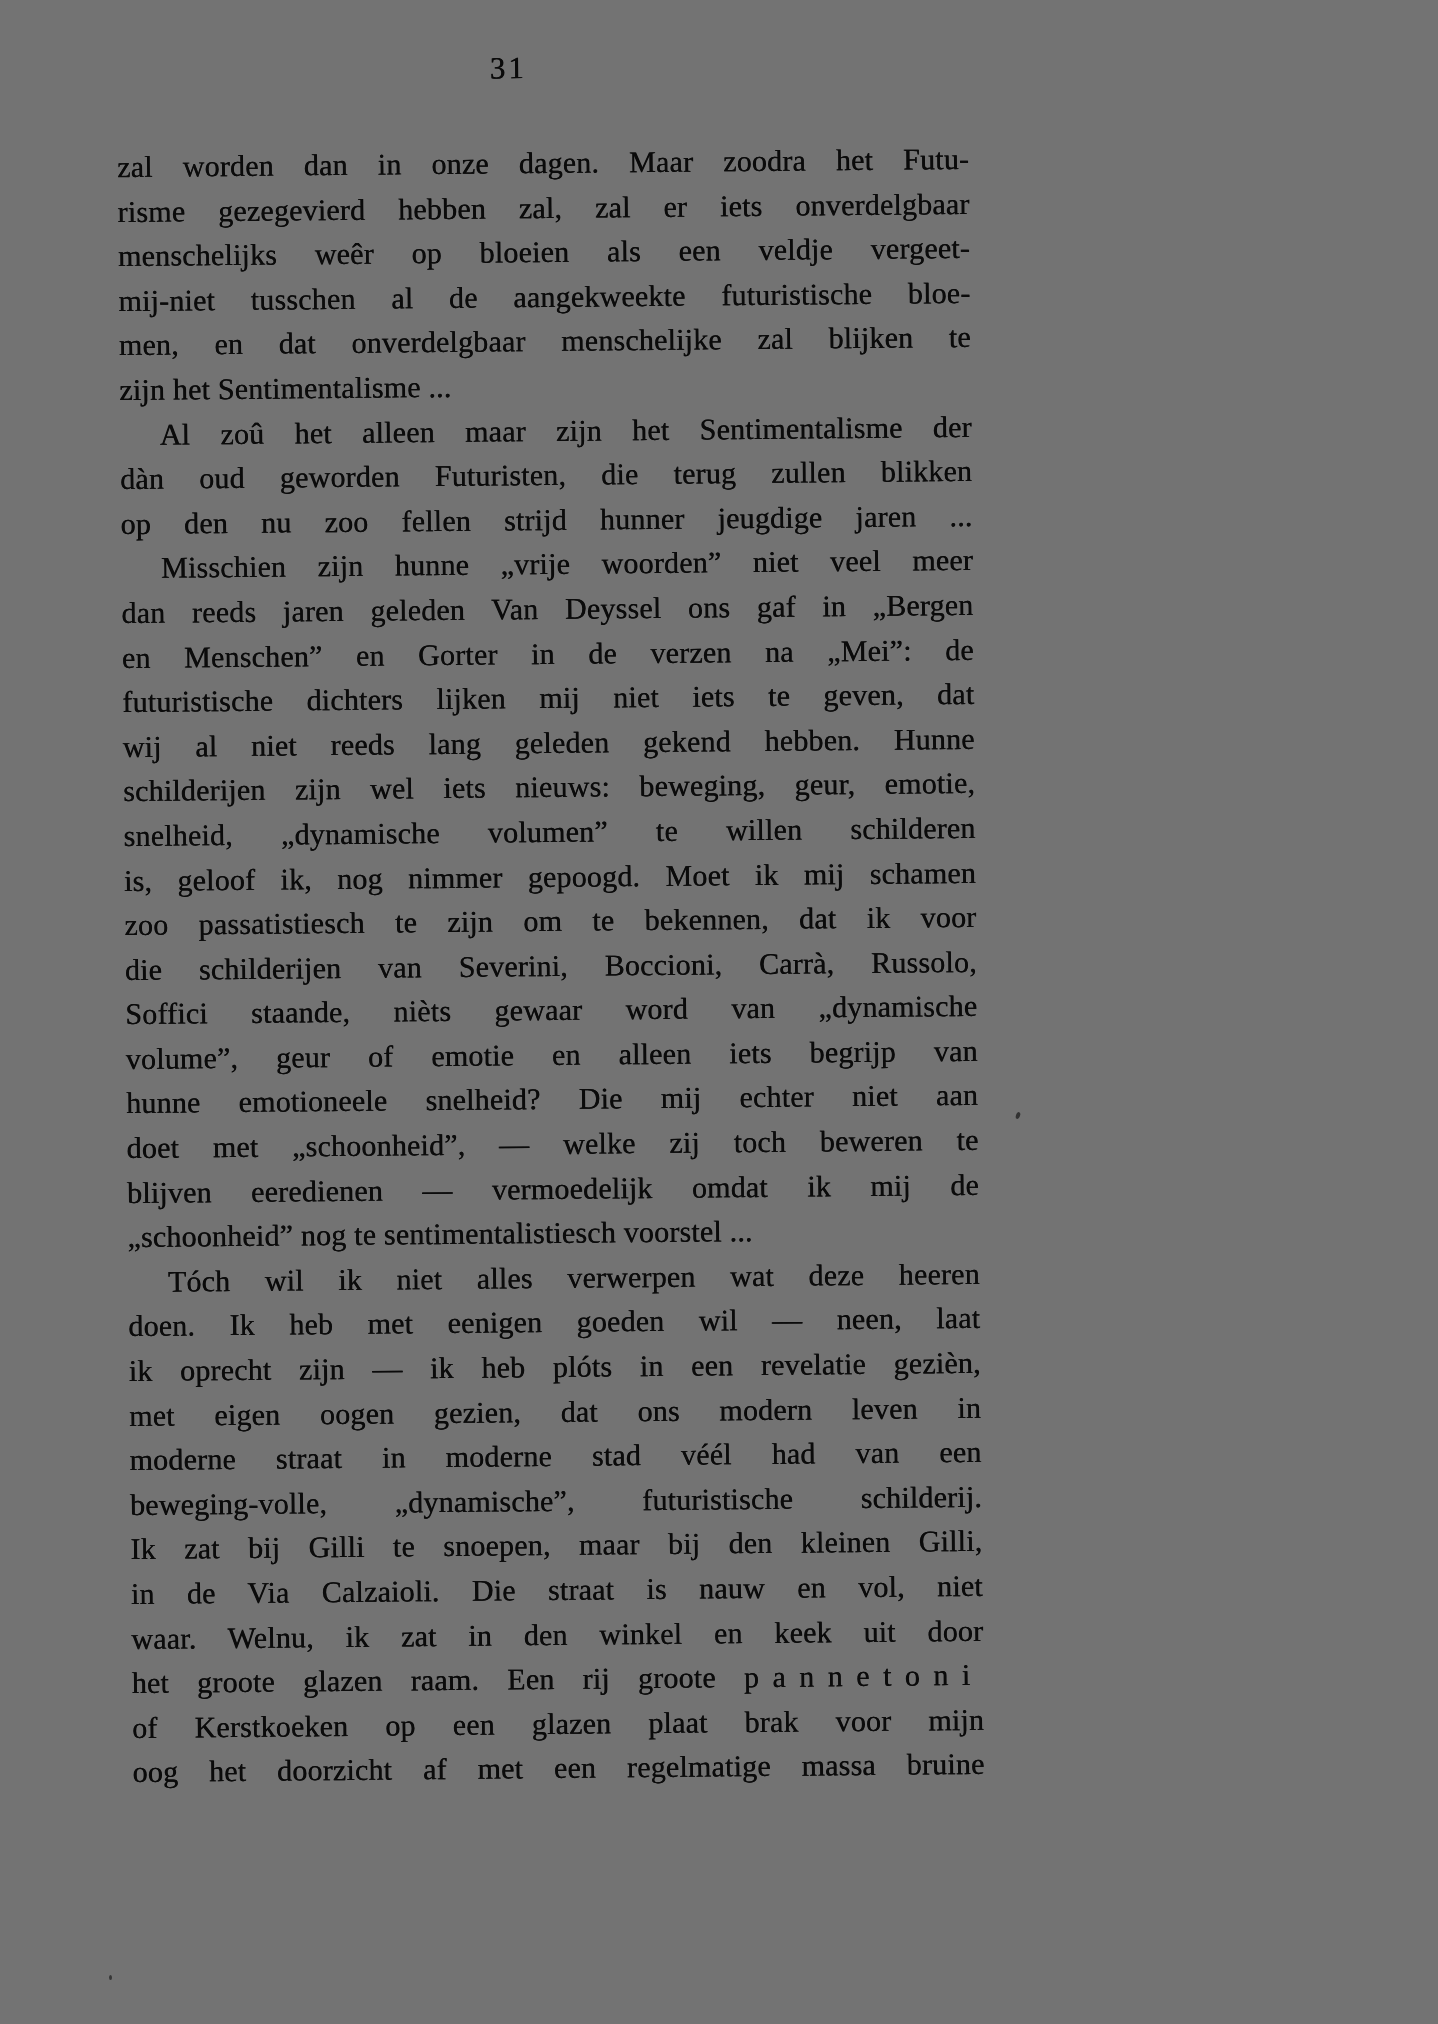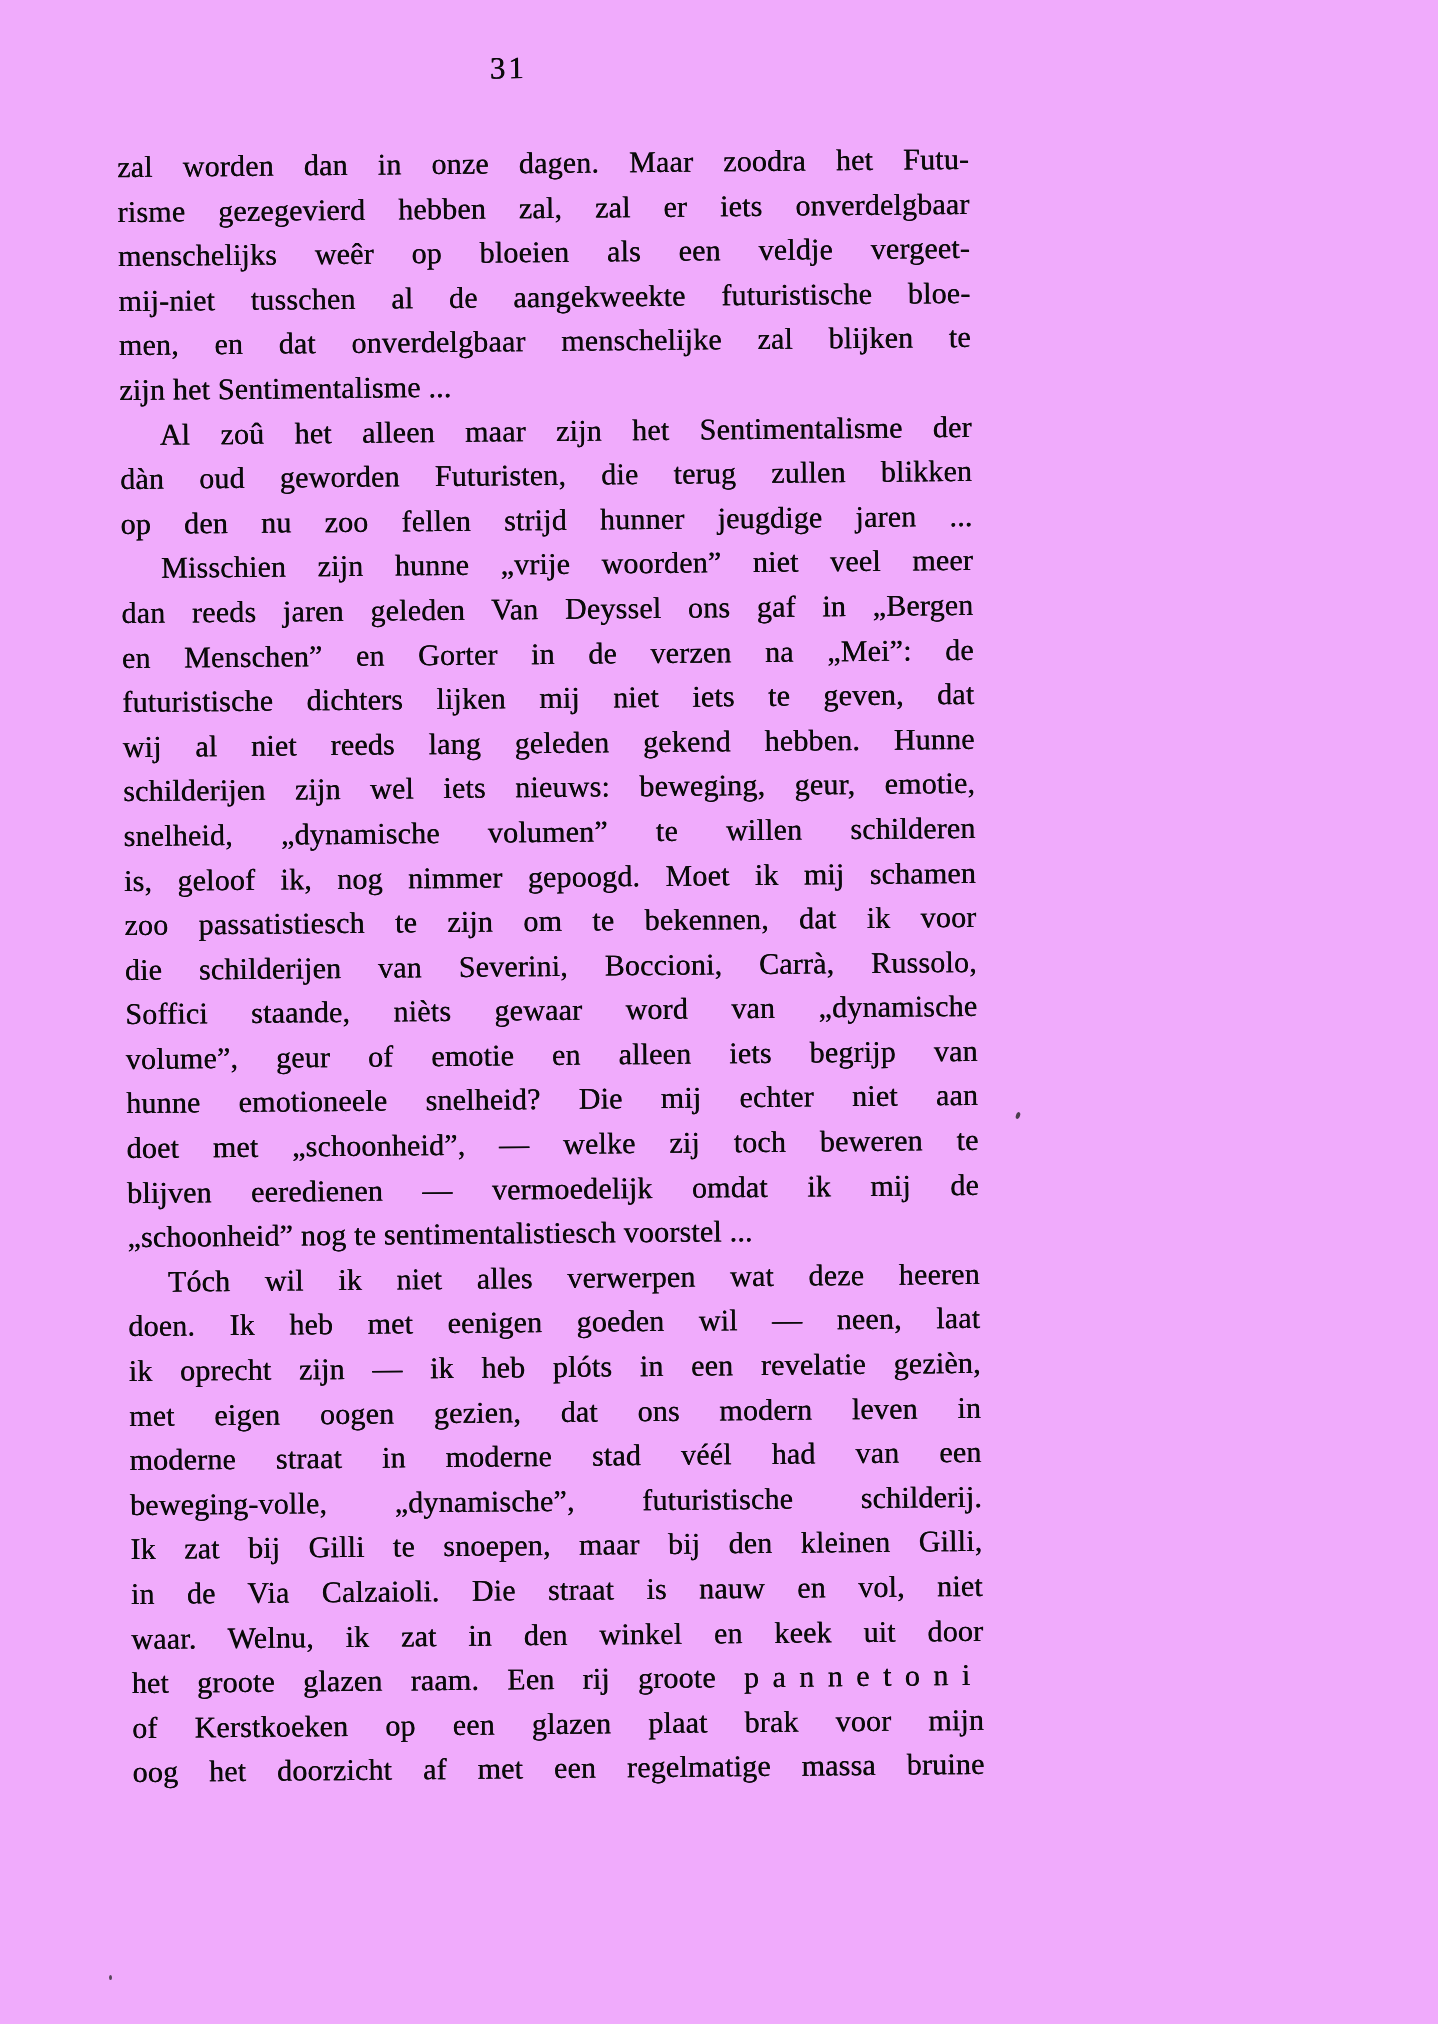--- a/index.html
+++ b/index.html
@@ -11,21 +11,21 @@
     position: relative;
     width: 1438px;
     height: 2024px;
     overflow: hidden;
     font-family: "Liberation Serif", "DejaVu Serif", serif;
     color: #0b0b0b;
   }
   .page {
     position: absolute;
     inset: 0;
-    background: #f0abfc;
+    background: #737373;
   }
   
   .sheet {
     position: absolute;
     inset: 0;
     transform: rotate(-0.55deg);
     transform-origin: 551px 990px;
   }
   .page-number {
     position: absolute;

